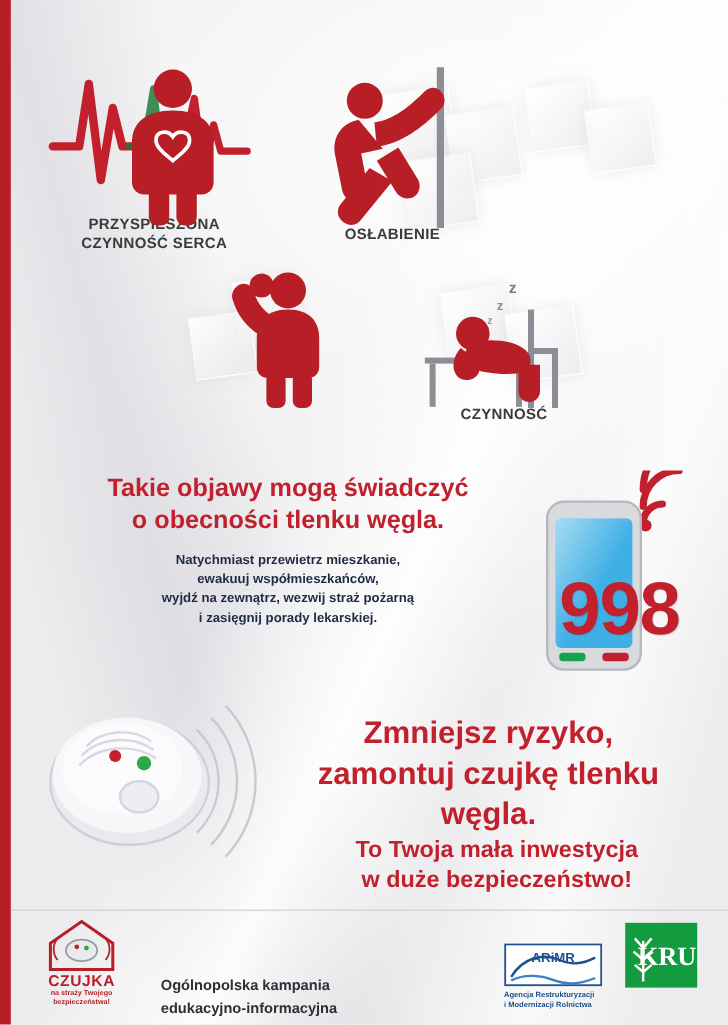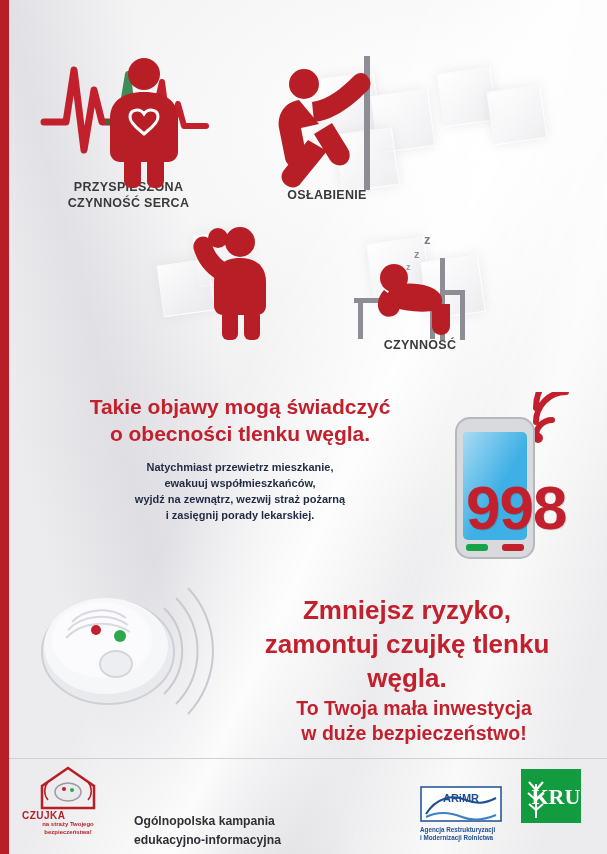--- a/index.html
+++ b/index.html
@@ -267,21 +267,21 @@
 
   <div class="logo-box" style="left:22px;top:764px;width:92px;">
     <svg width="92" height="46" viewBox="0 0 92 46">
       <path d="M46 4 l26 18 l0 22 l-52 0 l0 -22 z" fill="none" stroke="#b81e26" stroke-width="2.5"></path>
       <ellipse cx="46" cy="28" rx="13" ry="9" fill="#e9eaee" stroke="#9a9aa1" stroke-width="1.5"></ellipse>
       <circle cx="50" cy="26" r="2" fill="#2aa84a"></circle>
       <circle cx="42" cy="25" r="2" fill="#c2202c"></circle>
       <path d="M66 18 a14 14 0 0 1 0 18" fill="none" stroke="#b81e26" stroke-width="1.5"></path>
       <path d="M26 18 a14 14 0 0 0 0 18" fill="none" stroke="#b81e26" stroke-width="1.5"></path>
     </svg>
-    <div style="font-size:10px;font-weight:bold;color:#b81e26;text-align:left;letter-spacing:.5px;">CZUJKA</div>
+    <div style="font-size:13px;font-weight:bold;color:#b81e26;text-align:center;letter-spacing:.5px;">CZUJKA</div>
     <div class="logo-cap">na straży Twojego</div>
     <div class="logo-cap">bezpieczeństwa!</div>
   </div>
 
   <div class="footer-text" style="left:134px;top:812px;width:210px;white-space:pre-line;">Ogólnopolska kampania
 edukacyjno-informacyjna
 Państwowej Straży Pożarnej</div>
 
 
   <div class="logo-box" style="left:420px;top:766px;width:82px;margin-top:20px;">

